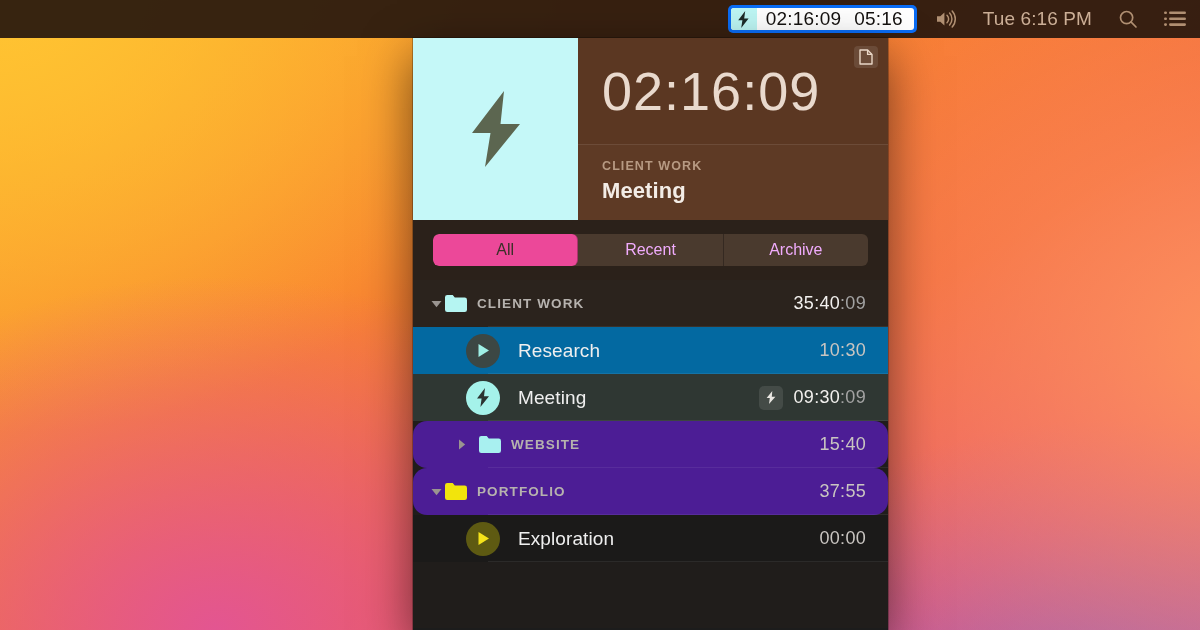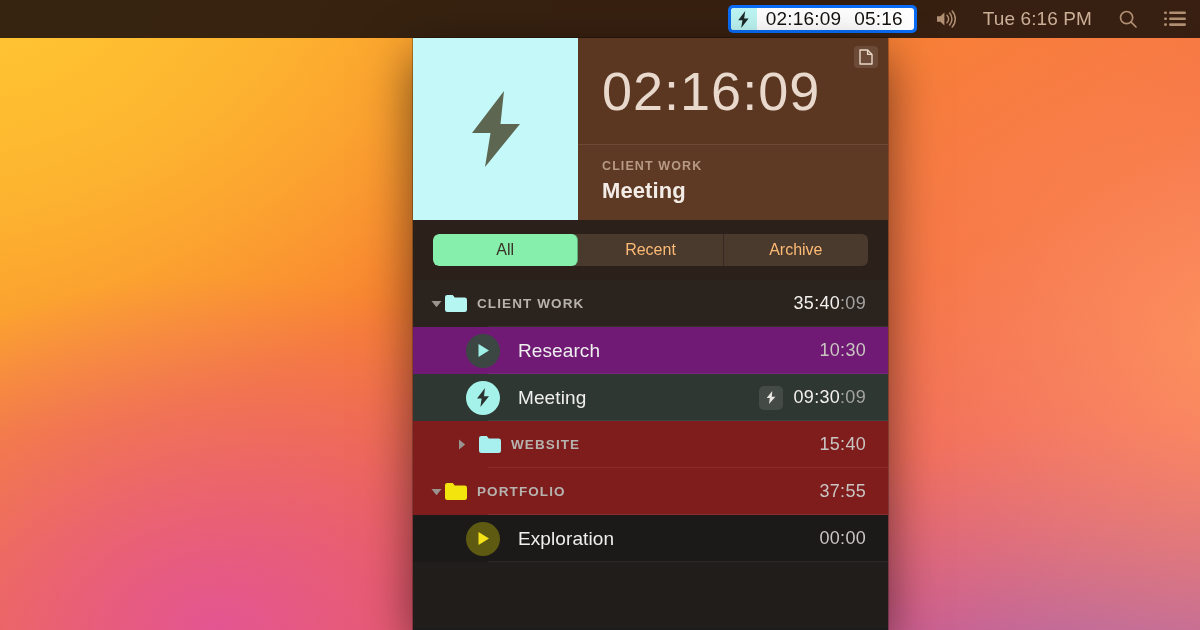--- a/index.html
+++ b/index.html
@@ -103,47 +103,47 @@
   }
 
   
   #seg-wrap{ background:#2b211a; padding:14px 20px 14px 20px; }
   #segmented{
     display:flex; height:32px; border-radius:6px; overflow:hidden;
     background:#4a3a2e;
   }
   .seg{
     flex:1; display:flex; align-items:center; justify-content:center;
-    font-size:16px; color:#fdba74; cursor:default;
+    font-size:16px; color:#f0abfc; cursor:default;
     border-right:1px solid rgba(0,0,0,.28);
   }
   .seg:last-child{ border-right:none; }
-  .seg.active{ background:#86efac; color:#3a3028; font-weight:400; border-radius:6px; }
+  .seg.active{ background:#ec4899; color:#3a3028; font-weight:400; border-radius:6px; }
 
   
   #list{ background:#201d1b; height:348px; overflow:hidden; }
   .row{
     display:flex; align-items:center; height:47px;
     padding:0 22px 0 14px; position:relative;
   }
   .row .sep{
     position:absolute; left:75px; right:0; bottom:0; height:1px;
     background:rgba(255,255,255,.07);
   }
   .group-row{ background:#2b231d; }
-  .group-row.g-dark{ background:#7f1d1d; }
+  .group-row.g-dark{ background:#4c1d95;border-radius:14px; }
   .twist{
     width:18px; flex:none; display:flex; align-items:center; justify-content:center;
   }
   .folder{ width:22px; height:17px; flex:none; margin-right:10px; }
   .group-name{
     font-size:13.5px; font-weight:bold; letter-spacing:1.1px;
     text-transform:uppercase; color:#b6b2ae; flex:1;
   }
-  .task-row{ background:#701a75; padding-left:14px; }
+  .task-row{ background:#0369a1; padding-left:14px; }
   .task-row.selected{ background:#2f3733; }
   .circle{
     width:34px; height:34px; border-radius:50%;
     display:flex; align-items:center; justify-content:center;
     flex:none; margin-left:39px; margin-right:18px;
   }
   .task-name{ flex:1; font-size:19px; color:#efefef; letter-spacing:.1px; }
   .time{
     font-size:18px; color:#c9c5c1; letter-spacing:.3px;
     display:flex; align-items:center; white-space:nowrap;

